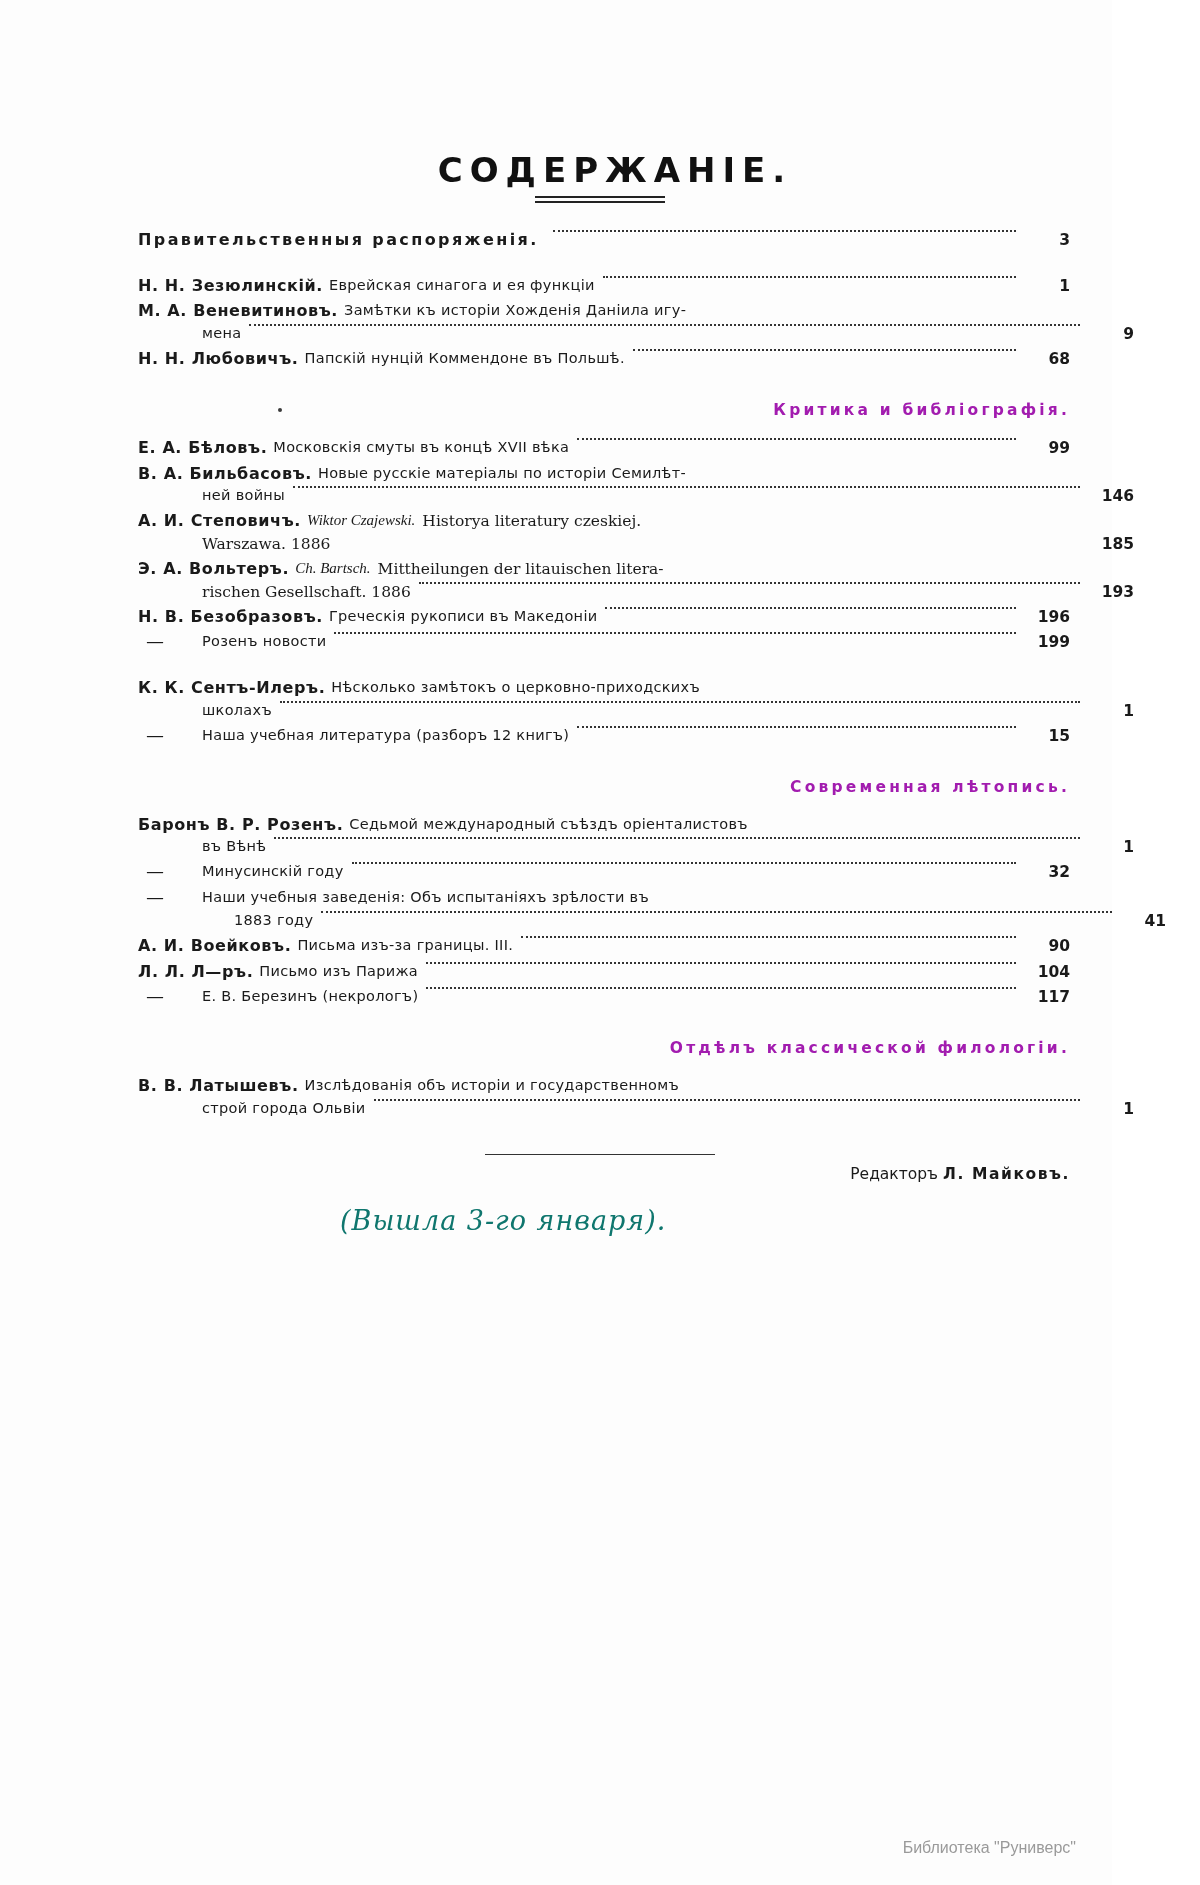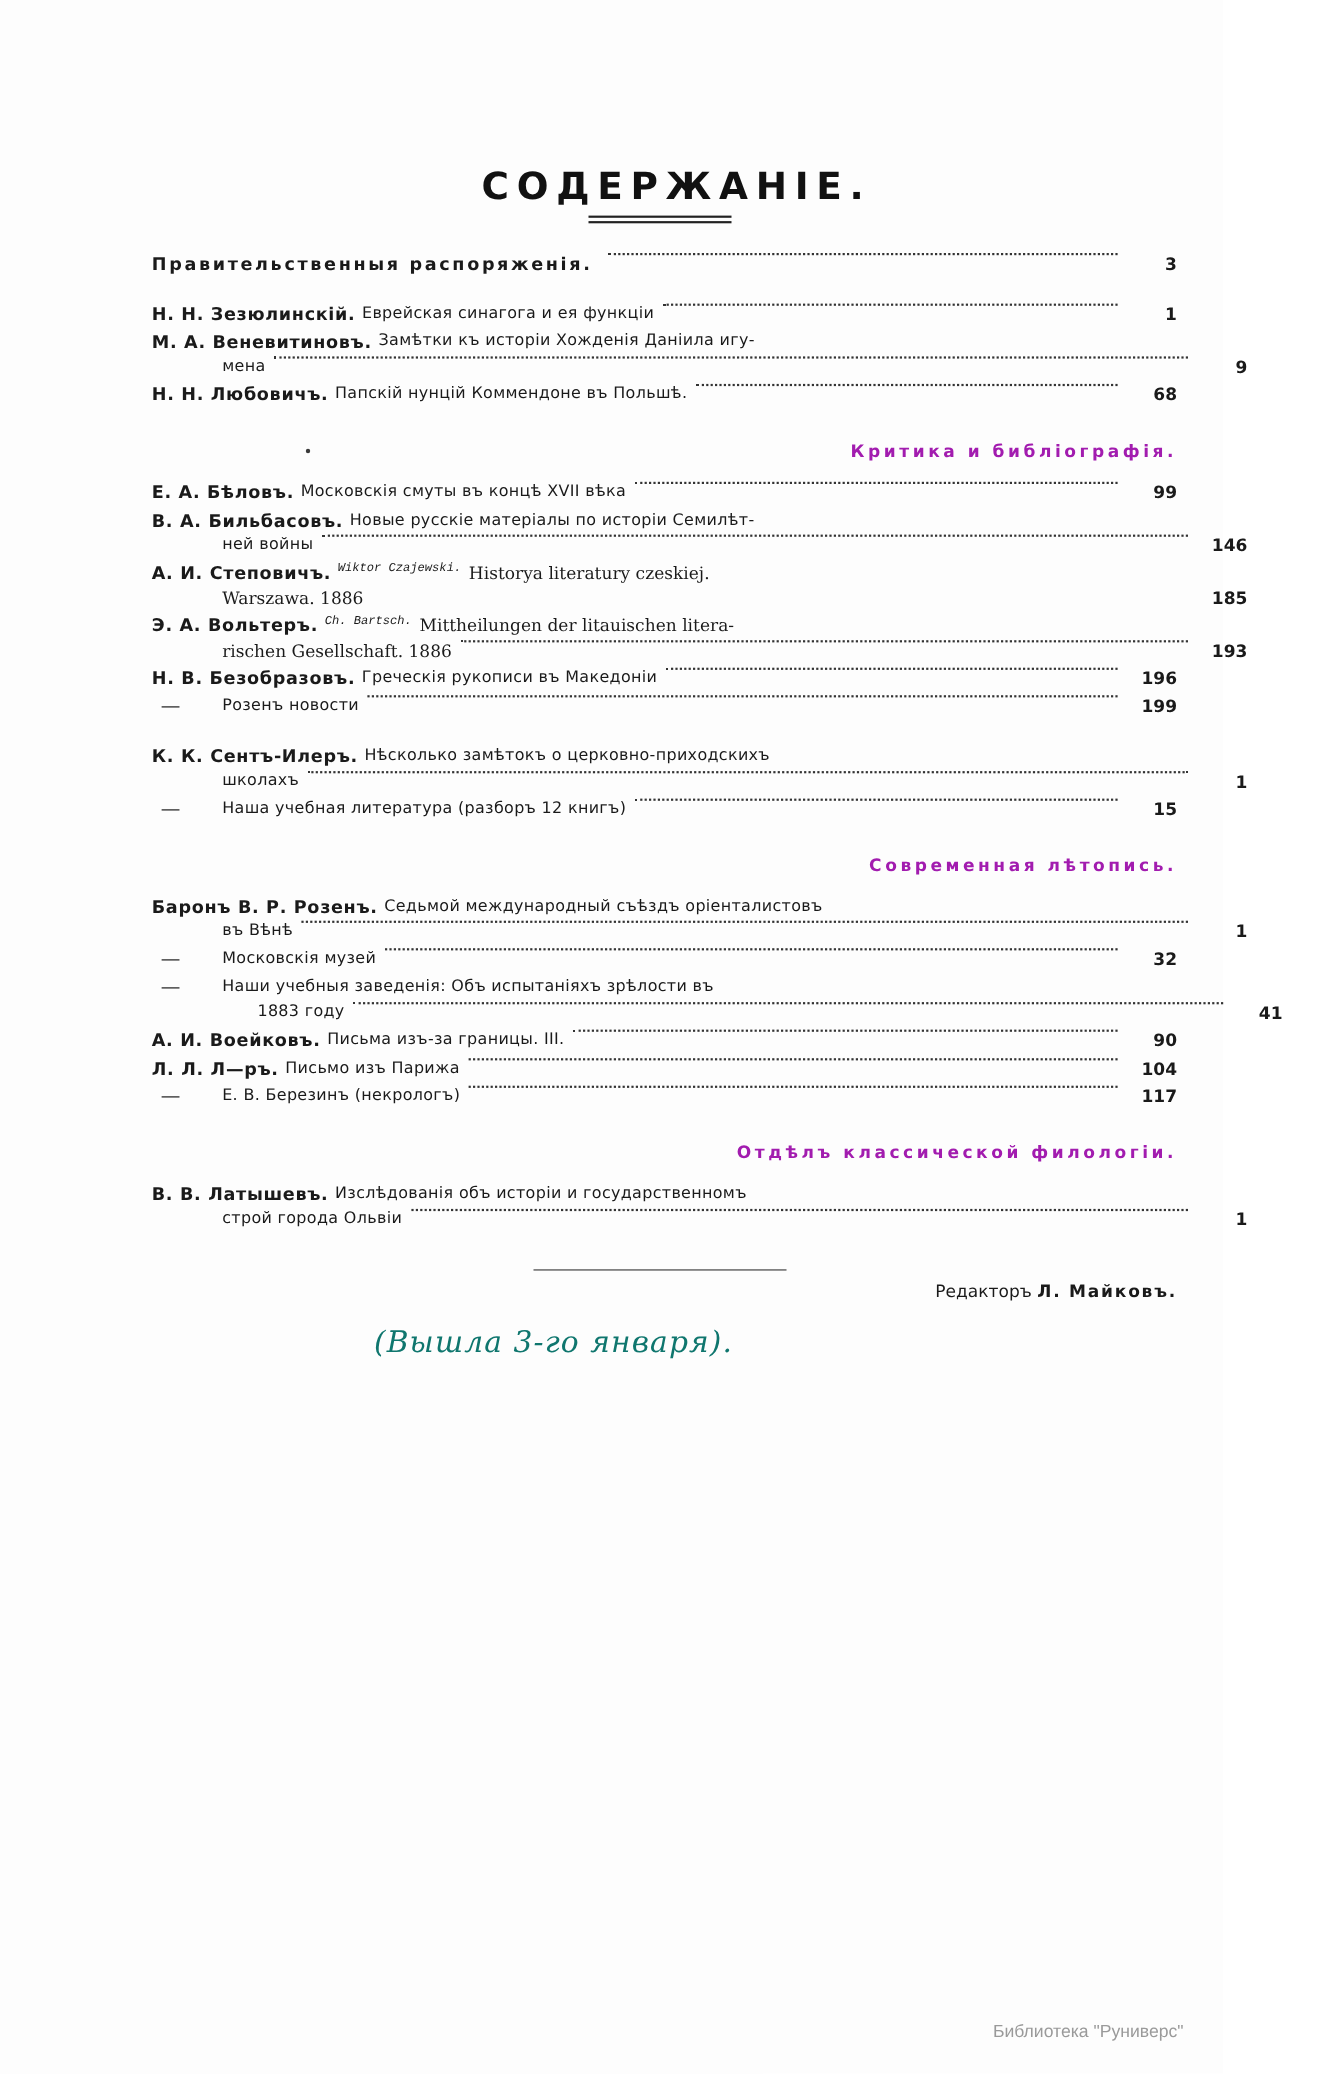--- a/index.html
+++ b/index.html
@@ -92,23 +92,23 @@
     font-weight: bold;
     font-size: 16px;
   }
   .title-txt {
     font-family: "DejaVu Sans", sans-serif;
     font-size: 14.5px;
     letter-spacing: 0.3px;
     white-space: nowrap;
   }
   .ital {
-    font-family: Liberation Mono, monospace;
+    font-family: Liberation Serif, serif;
     font-style: italic;
-    font-size: 11px;
+    font-size: 15px;
   }
   .latin {
     font-family: "DejaVu Serif", serif;
     font-style: normal;
     font-size: 15.5px;
   }
   .leader {
     flex: 1 1 auto;
     margin: 0 8px 4px 8px;
     border-bottom: 2px dotted #333;
@@ -336,21 +336,21 @@
       <div class="line cont">
         <span class="title-txt">въ Вѣнѣ</span>
         <span class="leader"></span>
         <span class="pageno">1</span>
       </div>
     </div>
 
     <div class="entry">
       <div class="line">
         <span class="dash">—</span>
-        <span class="title-txt" style="margin-left:30px">Московскія музей</span>
+        <span class="title-txt" style="margin-left:30px">Минусинскій году</span>
         <span class="leader"></span>
         <span class="pageno">32</span>
       </div>
     </div>
 
     <div class="entry">
       <div class="line">
         <span class="dash">—</span>
         <span class="title-txt" style="margin-left:30px">Наши  учебныя  заведенія:  Объ испытаніяхъ  зрѣлости  въ</span>
         <span class="leader none"></span>

